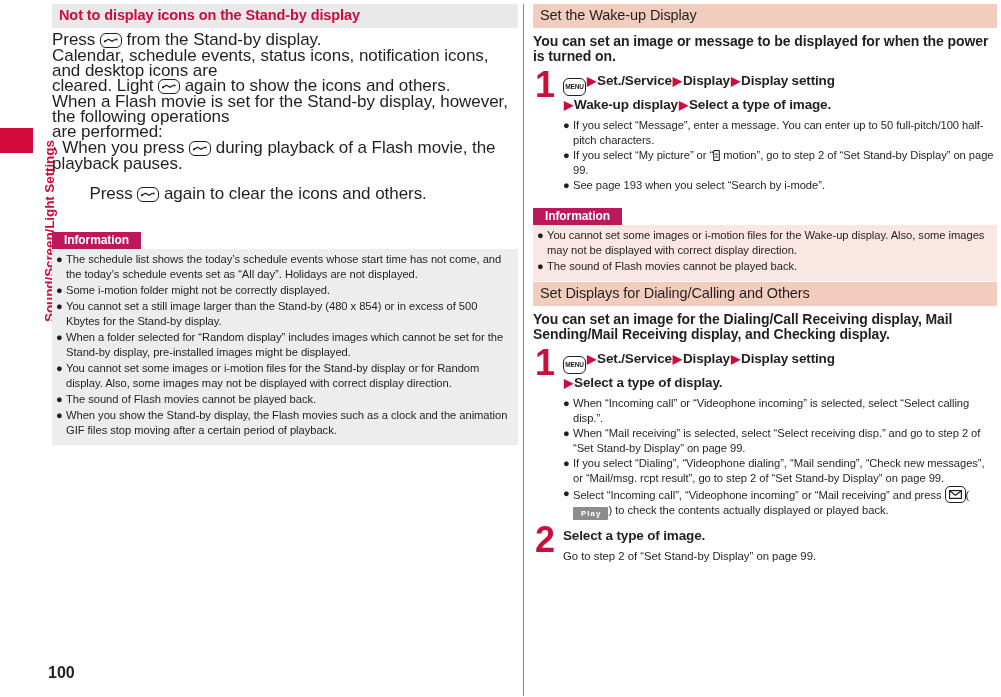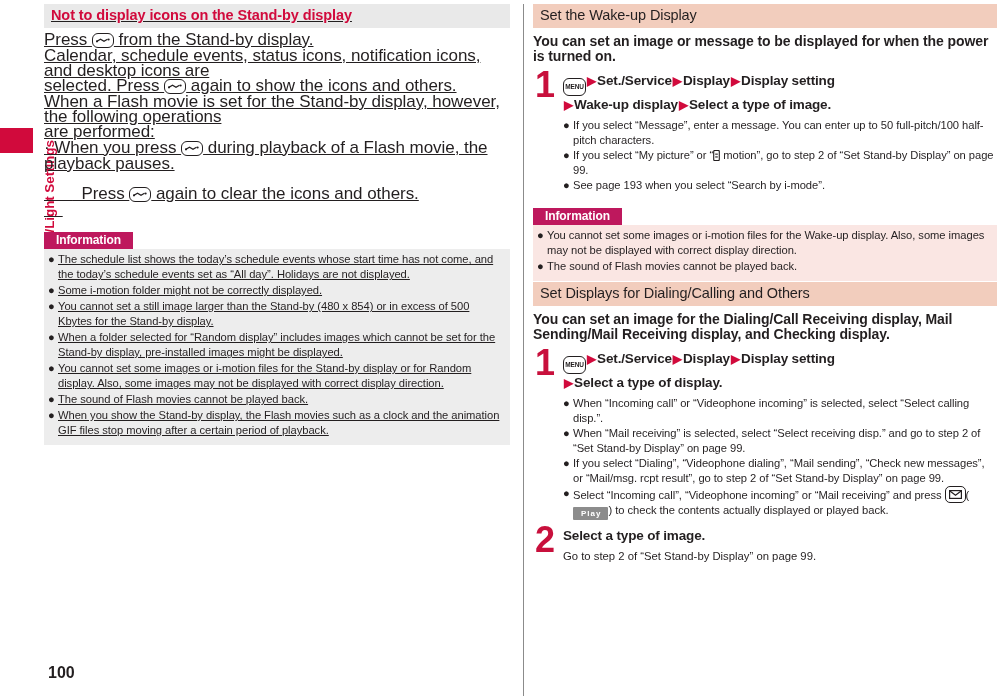--- a/index.html
+++ b/index.html
@@ -56,21 +56,21 @@
     font-size: 16px;
     font-weight: bold;
     color: #231f20;
   }
 
   
   .column {
     position: absolute;
     top: 4px;
   }
-  #left-column  { left: 44px;  width: 466px; text-decoration: underline; }
+  #left-column  { left: 52px;  width: 466px; }
   #right-column { left: 533px; width: 464px; }
 
   #column-divider {
     position: absolute;
     left: 523px;
     top: 4px;
     width: 1px;
     height: 692px;
     background: #8b8b8b;
   }
@@ -269,21 +269,21 @@
   <div class="body-text">
     <p>
       <span>Press </span><span class="key key-wide"><svg class="glyph" viewBox="0 0 14 5">
             <path d="M1 3.3 L4.5 1.2 L8 3.3 L11.5 1.2" stroke="#231f20" stroke-width="1.3" fill="none"></path>
             <circle cx="1" cy="3.3" r="1.1" fill="#231f20"></circle>
             <circle cx="12.6" cy="1.5" r="1.1" fill="#231f20"></circle>
           </svg></span><span> from the Stand-by display.</span>
     </p>
     <p>Calendar, schedule events, status icons, notification icons, and desktop icons are</p>
     <p>
-      <span>selected. Press </span><span class="key key-wide"><svg class="glyph" viewBox="0 0 14 5">
+      <span>cleared. Light </span><span class="key key-wide"><svg class="glyph" viewBox="0 0 14 5">
             <path d="M1 3.3 L4.5 1.2 L8 3.3 L11.5 1.2" stroke="#231f20" stroke-width="1.3" fill="none"></path>
             <circle cx="1" cy="3.3" r="1.1" fill="#231f20"></circle>
             <circle cx="12.6" cy="1.5" r="1.1" fill="#231f20"></circle>
           </svg></span><span> again to show the icons and others.</span>
     </p>
     <p>When a Flash movie is set for the Stand-by display, however, the following operations</p>
     <p>are performed:</p>
     <p>
       <span>· When you press </span><span class="key key-wide"><svg class="glyph" viewBox="0 0 14 5">
             <path d="M1 3.3 L4.5 1.2 L8 3.3 L11.5 1.2" stroke="#231f20" stroke-width="1.3" fill="none"></path>

